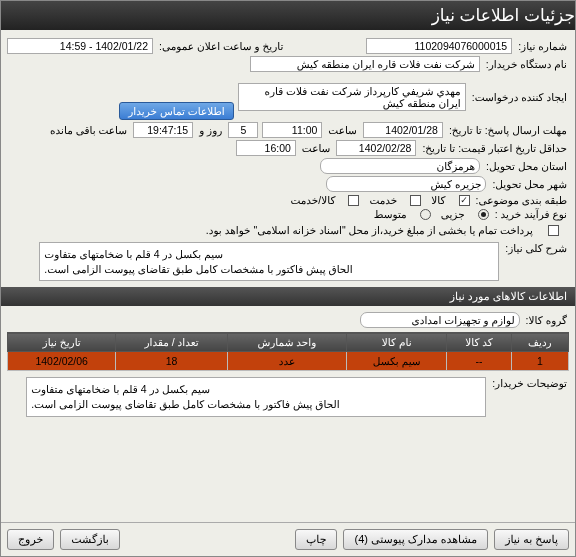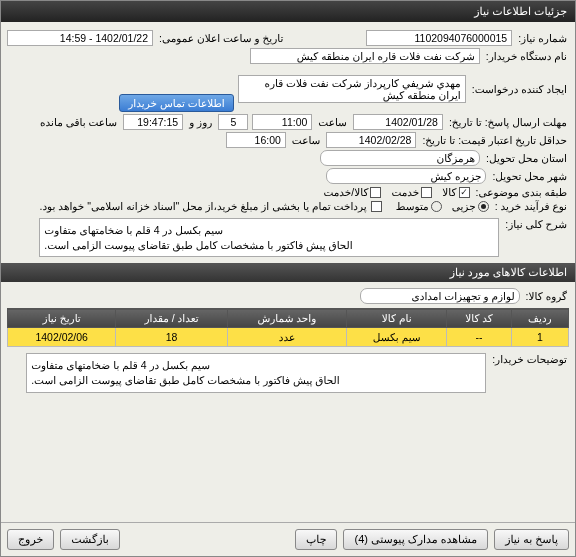--- a/index.html
+++ b/index.html
@@ -15,22 +15,22 @@
 .window {
   border: 1px solid #888;
   background: #eeeee8;
   height: 100%;
   display: flex;
   flex-direction: column;
 }
 .titlebar {
   background: linear-gradient(#444, #222);
   color: #fff;
-  padding: 4px 8px;
-  font-size: 11px;
+  padding: 4px 0;
+  font-size: 17px;
 }
 .content {
   padding: 6px;
   flex: 1;
   overflow: auto;
 }
 .row {
   display: flex;
   align-items: center;
   margin: 2px 0;
@@ -61,21 +61,21 @@
   margin-top: 28px;
 }
 .radio-group, .check-group {
   display: flex;
   gap: 10px;
   align-items: center;
 }
 .radio-item, .check-item {
   display: flex;
   align-items: center;
-  gap: 2px;
+  gap: 13px;
   font-size: 10.5px;
 }
 .radio {
   width: 11px; height: 11px; border: 1px solid #555; border-radius: 50%;
   display: inline-flex; align-items: center; justify-content: center;
 }
 .radio.sel::after { content:""; width:5px; height:5px; background:#222; border-radius:50%; }
 .check {
   width: 11px; height: 11px; border: 1px solid #555; background:#fff;
   display: inline-flex; align-items: center; justify-content: center;
@@ -105,21 +105,21 @@
 }
 .table th {
   background: linear-gradient(#666,#444);
   color:#fff;
   padding:3px 4px;
   border:1px solid #555;
   font-weight:normal;
   margin-top:30px;
 }
 .table td {
-  background:#fde047;
+  background:#c2410c;
   border:1px solid #bbb;
   padding:3px 4px;
   text-align:center;
 }
 .footer {
   border-top:1px solid #aaa;
   padding:6px;
   display:flex;
   gap:6px;
   justify-content:flex-start;
@@ -128,21 +128,21 @@
 .btn {
   background: linear-gradient(#f8f8f8,#d8d8d8);
   border:1px solid #888;
   border-radius:3px;
   padding:3px 10px;
   font-size:11px;
   cursor:pointer;
 }
 .grow { flex:1; }
 .w60 { width:60px; }
-.w90 { width:90px; }
+.w90 { width:80px; }
 .w130 { width:146px; }
 .w160 { width:160px;border-radius:7px; }
 .w230 { width:230px; }
 </style>
 </head>
 <body>
 
 <div class="window">
   <div class="titlebar">
     <span>جزئیات اطلاعات نیاز</span>

